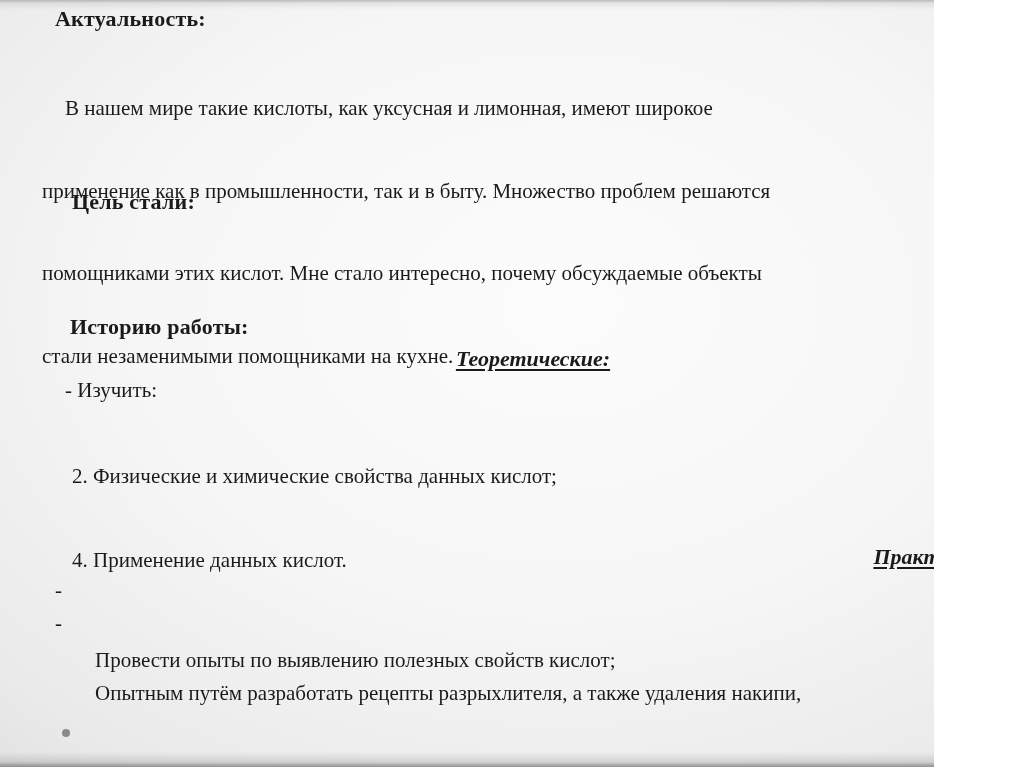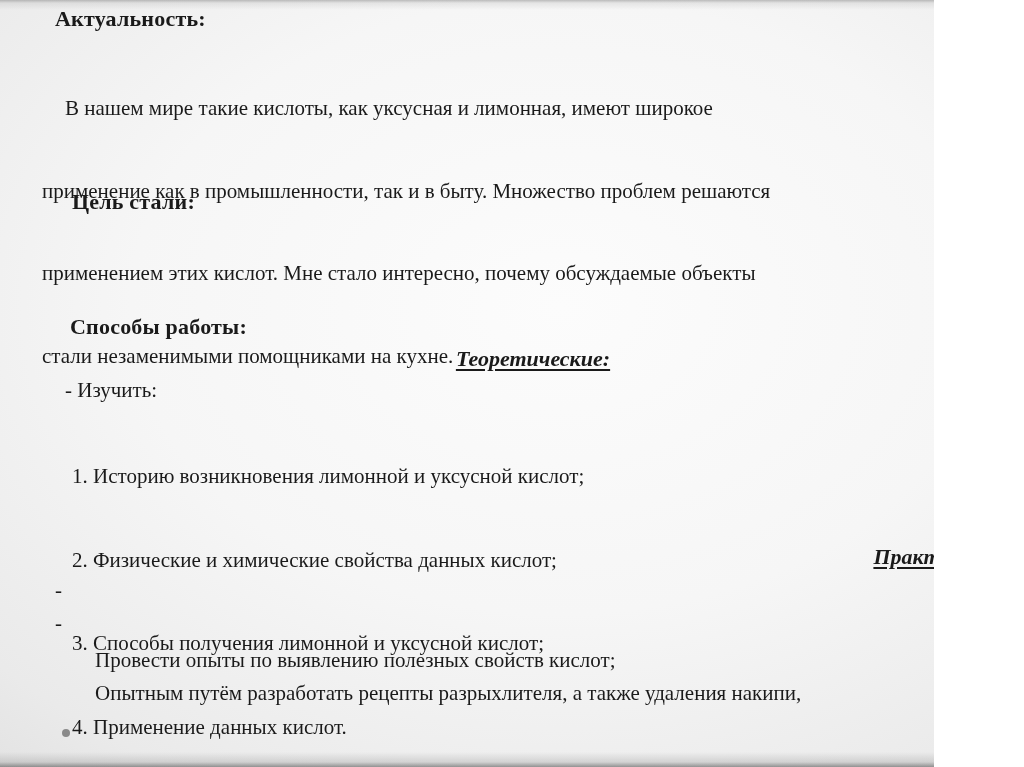--- a/index.html
+++ b/index.html
@@ -48,37 +48,35 @@
 </head>
 <body>
 
 <div class="slide">
 
   <div class="block h" style="left:55px; top:5px;">Актуальность:</div>
 
   <div class="block body-txt para1" style="left:42px; top:40px;">
     <div class="line">В нашем мире такие кислоты, как уксусная и лимонная, имеют широкое</div>
     <div class="line">применение как в промышленности, так и в быту. Множество проблем решаются</div>
-    <div class="line">применением этих кислот. Мне стало интересно, почему обсуждаемые объекты</div>
+    <div class="line">помощниками этих кислот. Мне стало интересно, почему обсуждаемые объекты</div>
     <div class="line">стали незаменимыми помощниками на кухне.</div>
   </div>
 
   <div class="block h" style="left:72px; top:188px;">Цель стали:</div>
 
 
-  <div class="block h" style="left:70px; top:313px;">Способы работы:</div>
+  <div class="block h" style="left:70px; top:313px;">Историю работы:</div>
 
   <div class="block center-head" style="top:346px;">Теоретические:</div>
 
   <div class="block body-txt" style="left:65px; top:378px;">- Изучить:</div>
 
   <div class="block body-txt num-items" style="left:72px; top:410px;">
-    <div class="line">1. Историю возникновения лимонной и уксусной кислот;</div>
     <div class="line">2. Физические и химические свойства данных кислот;</div>
-    <div class="line">3. Способы получения лимонной и уксусной кислот;</div>
     <div class="line">4. Применение данных кислот.</div>
   </div>
 
   <div class="block center-head" style="top:544px;text-align:right;">Практические:</div>
 
   <div class="block body-txt dash-item" style="left:55px; top:578px; width:930px;">
     <span class="marker">-</span>
     <div class="itxt">
       <div class="line">Провести опыты по выявлению полезных свойств кислот;</div>
     </div>

